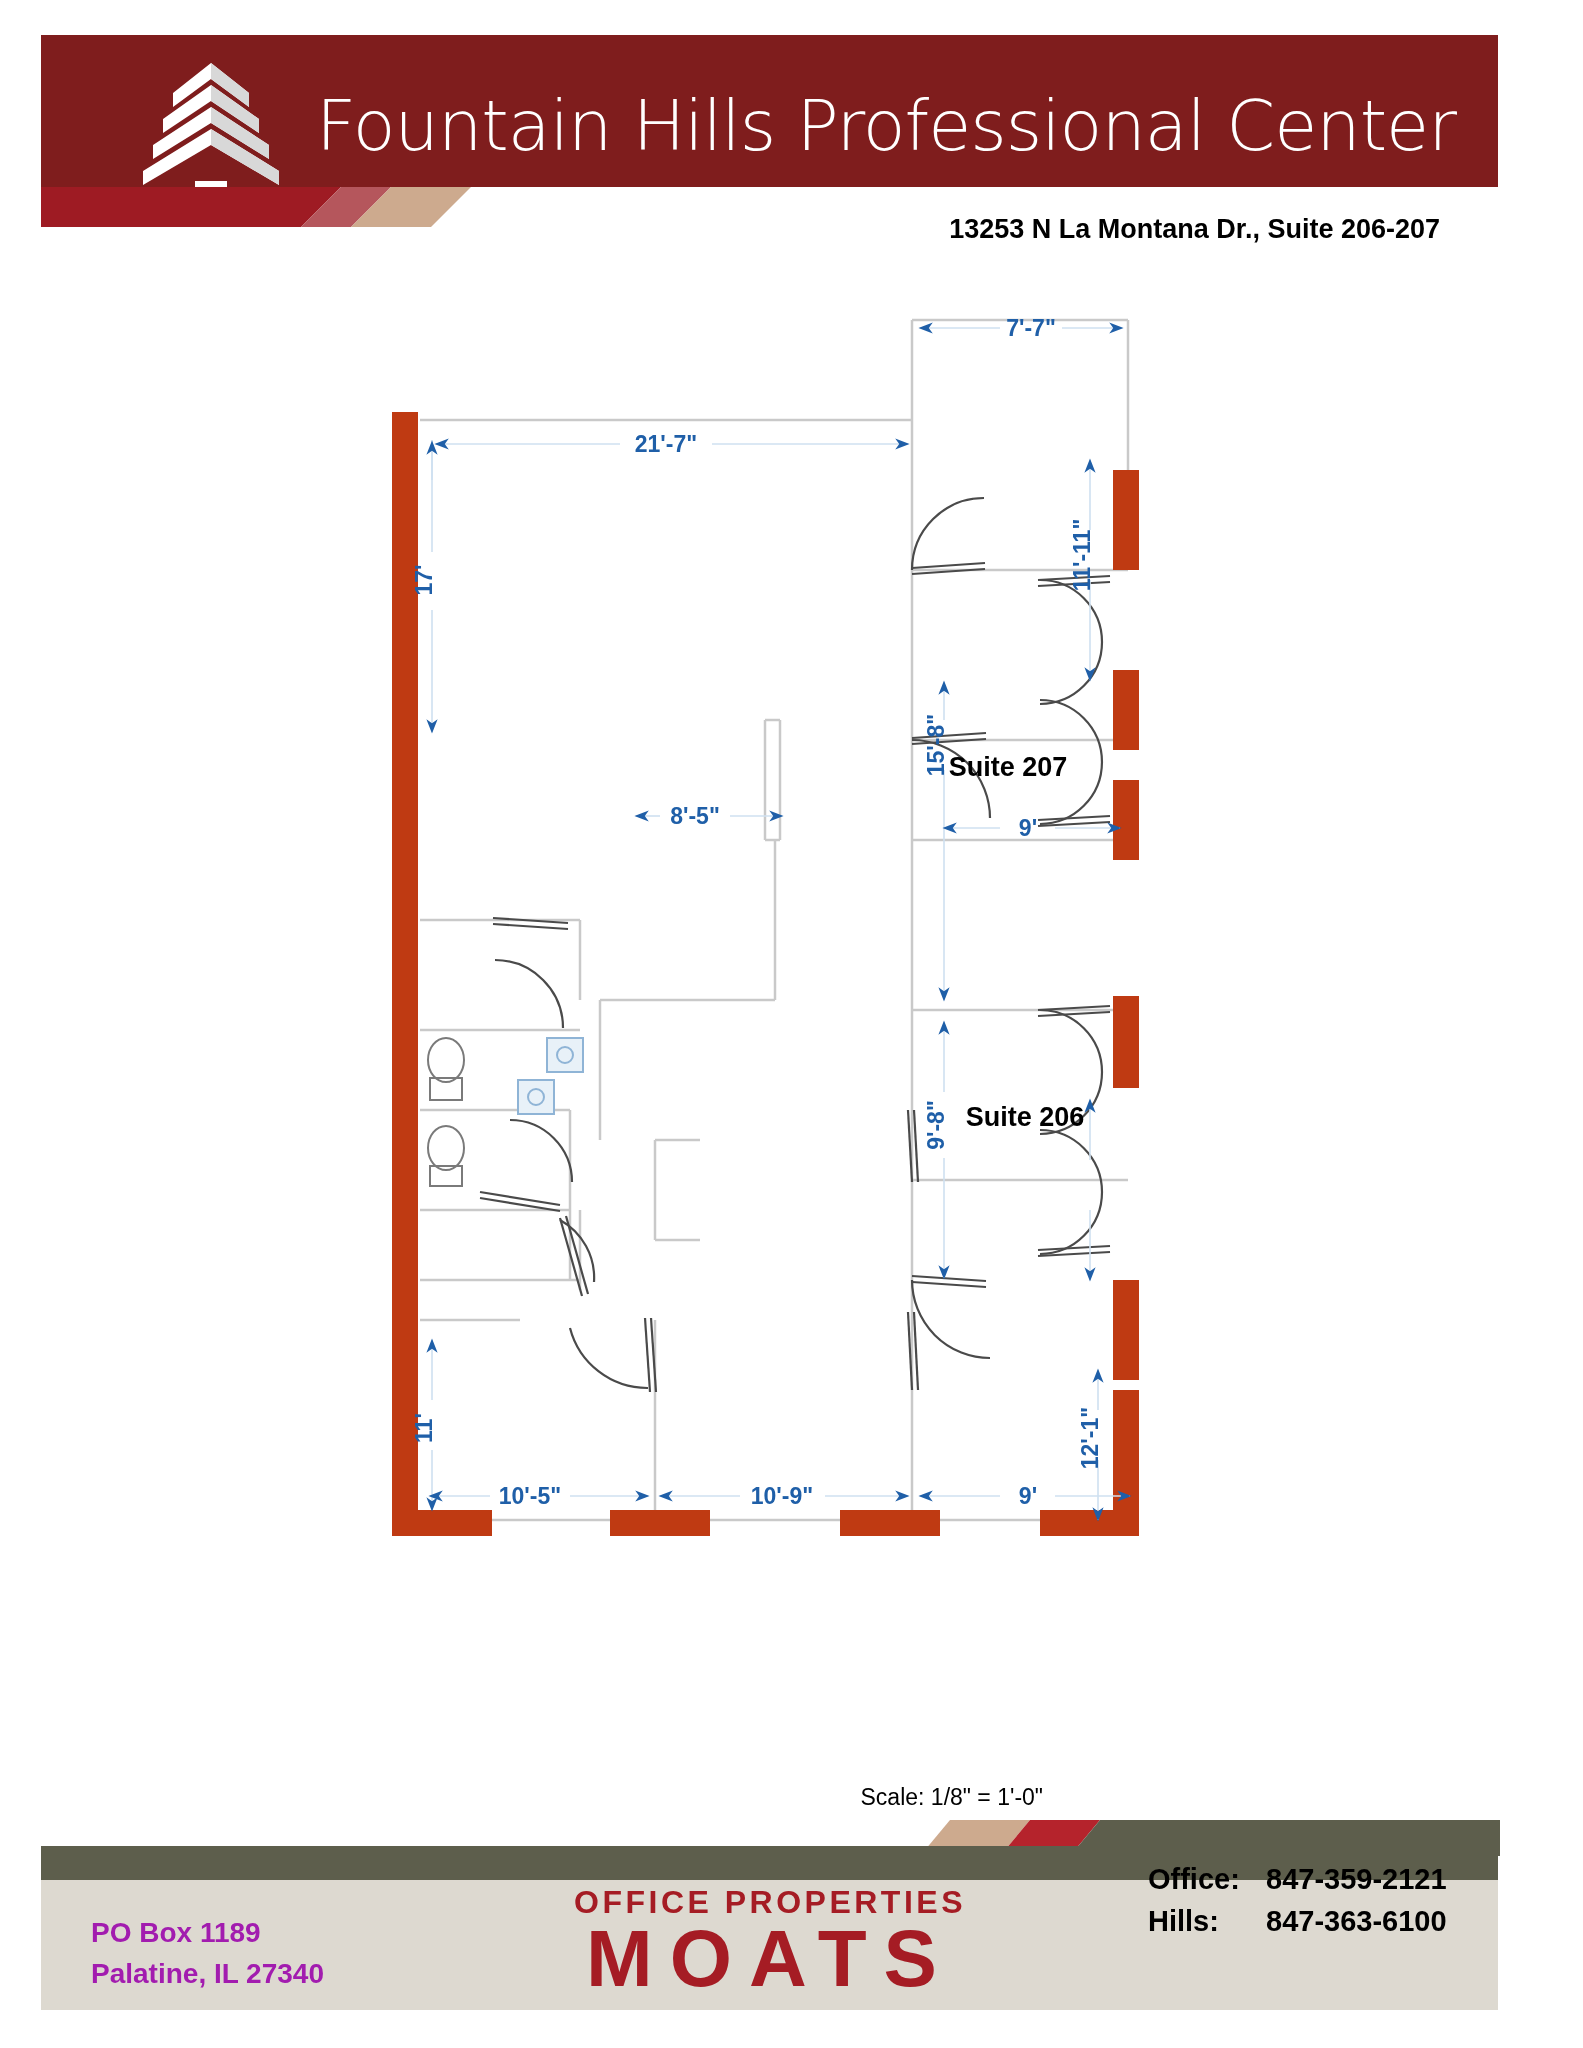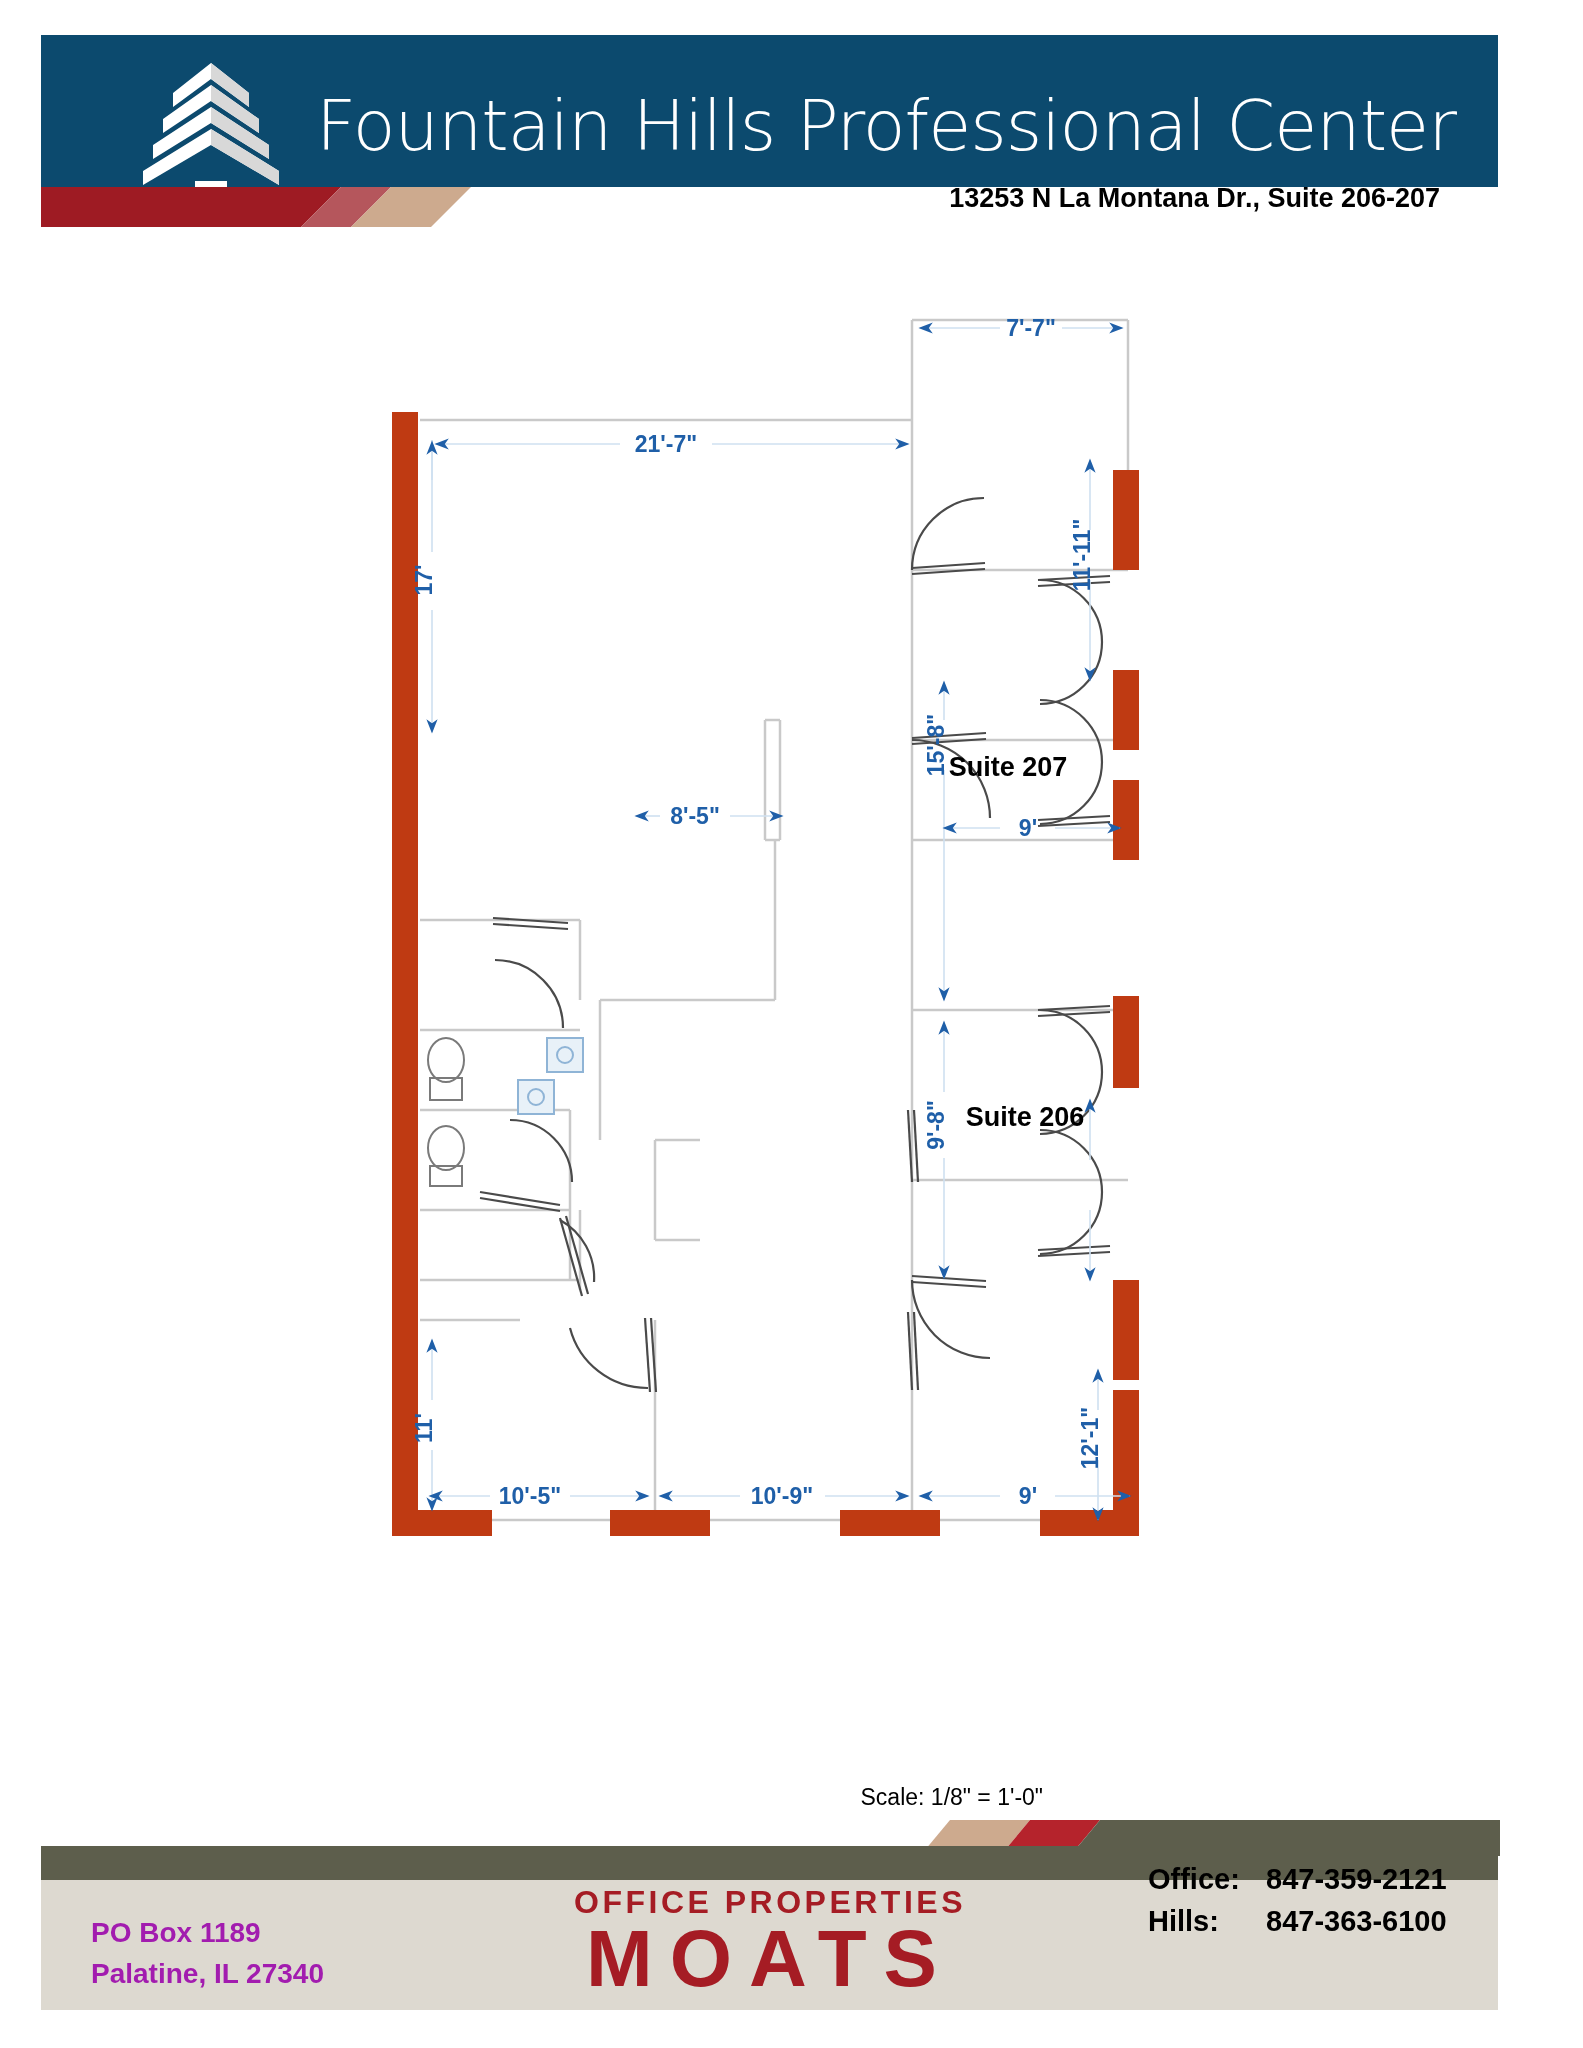--- a/index.html
+++ b/index.html
@@ -15,21 +15,21 @@
     width: 1583px;
     height: 2048px;
     background: #ffffff;
   }
 
   
   #header-band {
     position: absolute;
     left: 41px; top: 35px;
     width: 1457px; height: 152px;
-    background: #0c4a6e;
+    background: #7f1d1d;
     overflow: hidden;
     padding-left: 9px;
   }
   #header-title {
     position: absolute;
     left: 275px; top: 50px;
     font-size: 70px;
     font-weight: 300;
     color: #ffffff;
     letter-spacing: -1px;
@@ -47,21 +47,21 @@
     left: 41px; top: 187px;
     width: 570px; height: 40px;
     overflow: hidden;
   }
   #swoosh .tan {
     position: absolute; left: 0; top: 0;
     width: 570px; height: 40px;
   }
   #addr-block {
     position: absolute;
-    left: 640px; top: 180px;
+    left: 640px; top: 211px;
     width: 800px;
     text-align: right;
     color: #000;
   }
   #addr-line1, #addr-line2 {
     font-size: 27px;
     font-weight: bold;
     line-height: 37px;
     white-space: nowrap;
     font-family: "Liberation Sans", sans-serif;

